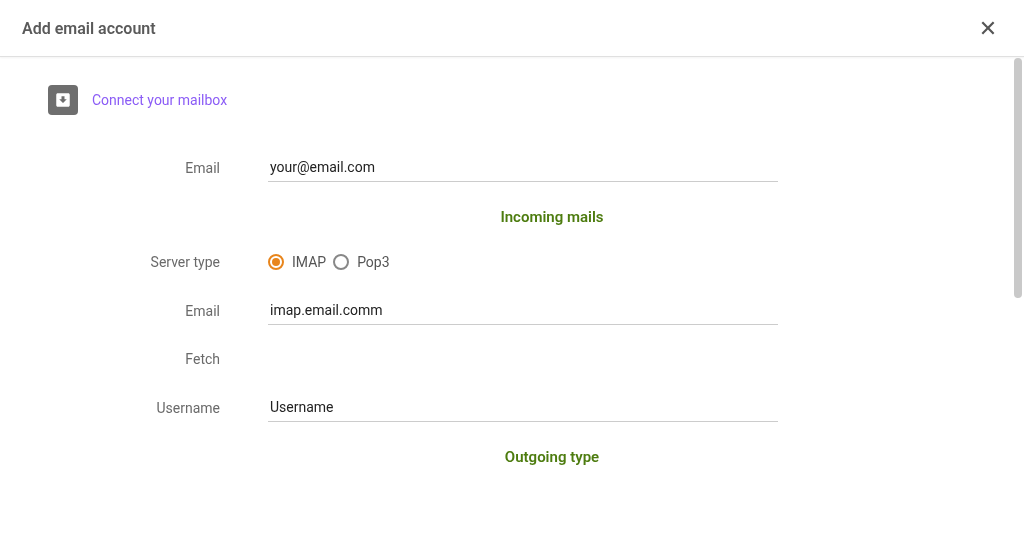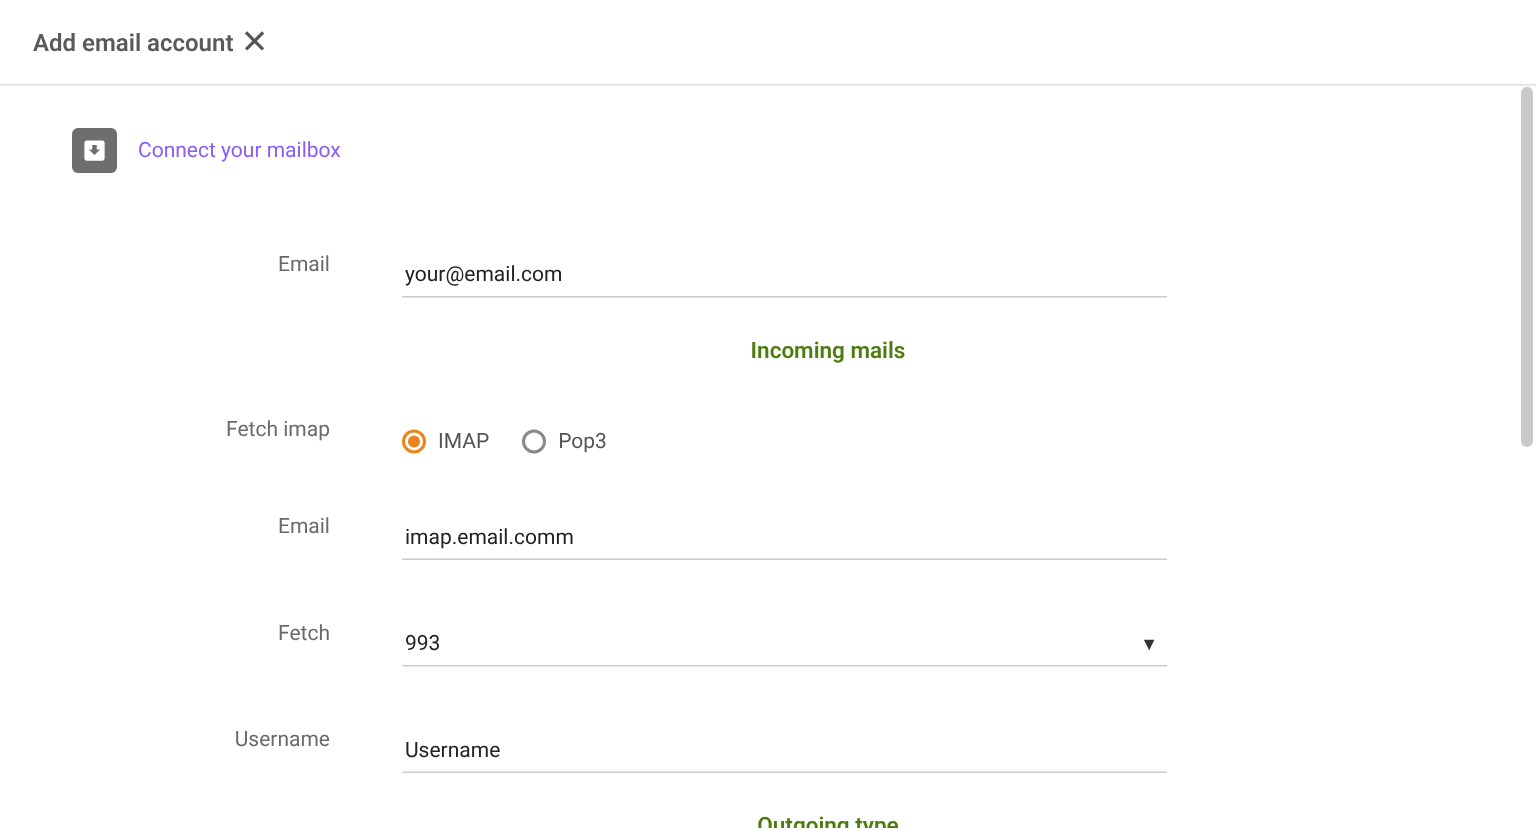--- a/index.html
+++ b/index.html
@@ -7,20 +7,21 @@
       font-family: -apple-system, BlinkMacSystemFont, "Segoe UI", Roboto, Helvetica, Arial, sans-serif;
       background: #fff;
       color: #333;
       width: 1024px;
       height: 553px;
       overflow: hidden;
       position: relative;
     }
     .header {
       display: flex;
+      justify-content: space-between;
       align-items: center;
       padding: 14px 22px;
       border-bottom: 1px solid #e0e0e0;
       box-shadow: 0 1px 2px rgba(0,0,0,0.05);
     }
     .header-title {
       font-size: 16px;
       font-weight: 600;
       color: #5a5a5a;
     }
@@ -67,21 +68,20 @@
     .label {
       width: 220px;
       text-align: right;
       padding-right: 48px;
       font-size: 14px;
       color: #6a6a6a;
     }
     .field {
       flex: 0 0 510px;
       position: relative;
-      margin-top: 16px;
     }
     .input-text {
       width: 100%;
       border: none;
       border-bottom: 1px solid #ccc;
       padding: 6px 2px;
       font-size: 14px;
       color: #222;
       background: transparent;
       outline: none;
@@ -105,21 +105,21 @@
     .subheading {
       text-align: center;
       font-size: 15px;
       font-weight: 600;
       color: #4d7c0f;
       margin: 10px 0 28px 0;
       padding-left: 80px;
     }
     .radio-group {
       display: flex;
-      gap: 22px;
+      gap: 7px;
       align-items: flex-end;
     }
     .radio-option {
       display: flex;
       align-items: center;
       gap: 8px;
       cursor: pointer;
     }
     .radio-circle {
       width: 16px;
@@ -177,21 +177,21 @@
   <div class="form-row">
     <div class="label">Email</div>
     <div class="field">
       <input class="input-text" type="text" value="your@email.com" style="">
     </div>
   </div>
 
   <div class="subheading">Incoming mails</div>
 
   <div class="form-row">
-    <div class="label">Fetch imap</div>
+    <div class="label">Server type</div>
     <div class="field">
       <div class="radio-group">
         <div class="radio-option">
           <div class="radio-circle selected">
               <div class="radio-dot"></div>
             </div>
           <span class="radio-label">IMAP</span>
         </div>
         <div class="radio-option">
           <div class="radio-circle"></div>
@@ -203,26 +203,20 @@
 
   <div class="form-row">
     <div class="label">Email</div>
     <div class="field">
       <input class="input-text" type="text" value="imap.email.comm" style="">
     </div>
   </div>
 
   <div class="form-row">
     <div class="label">Fetch</div>
-    <div class="field">
-      <div class="select-wrap">
-        <input class="input-text" type="text" value="993" style="">
-        <span class="select-caret">▼</span>
-      </div>
-    </div>
   </div>
 
   <div class="form-row">
     <div class="label">Username</div>
     <div class="field">
       <input class="input-text" type="text" value="Username" style="">
     </div>
   </div>
 
 

